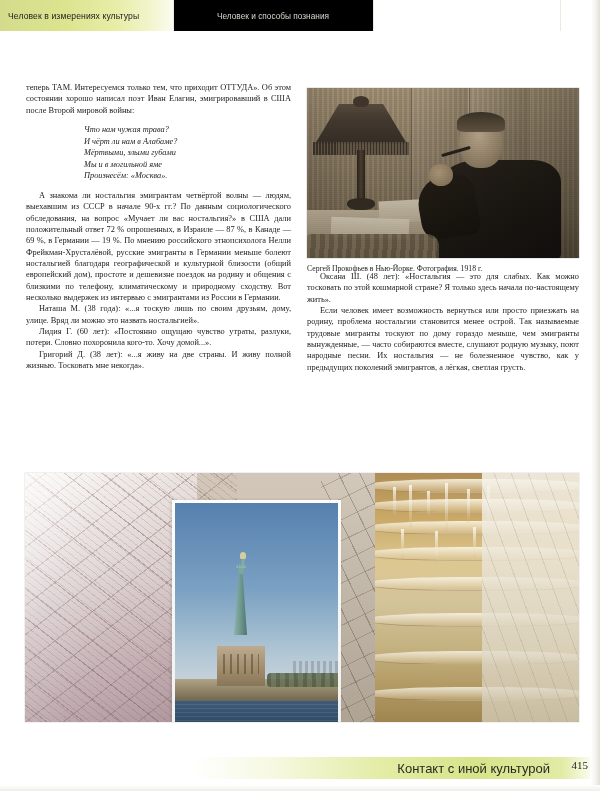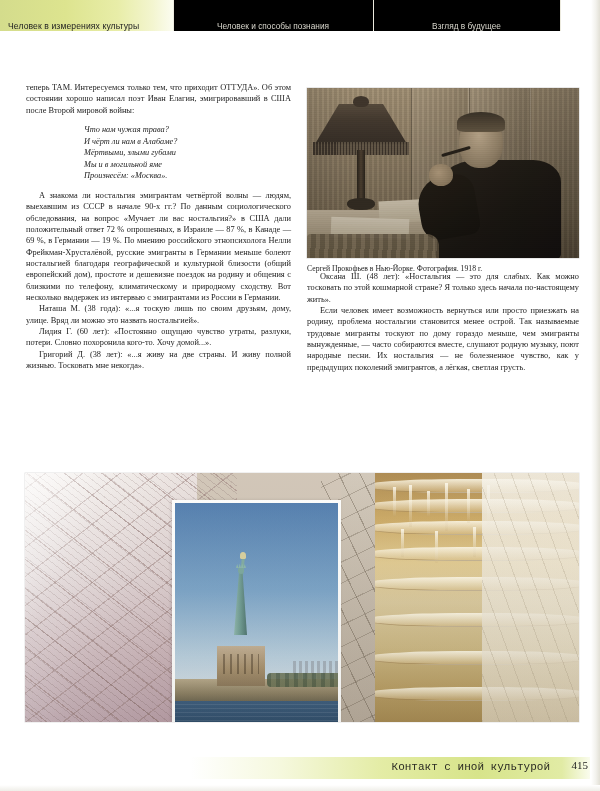--- a/index.html
+++ b/index.html
@@ -24,21 +24,21 @@
   }
   .page-edge-bottom {
     position:absolute; left:0; bottom:0; width:600px; height:6px;
     background:linear-gradient(to bottom,#ffffff 0%,#efeee8 100%);
   }
 
   
   .header { position:absolute; left:0; top:0; width:600px; height:31px; }
   .tab {
     position:absolute; top:0; height:31px;
-    display:flex; align-items:flex-end;
+    display:flex; align-items:center;
     font-family:"Liberation Sans", sans-serif;
     white-space:nowrap;
   }
   .tab-active {
     left:0; width:173px; padding-left:8px;
     background:linear-gradient(to right,#d4dc8c 0%,#dde48f 38%,#e8eda8 68%,#f3f5cf 88%,#fbfcf0 100%);
     font-size:8.6px; color:#222; letter-spacing:.1px;
   }
   .tab-dim {
     background:#000000;
@@ -354,43 +354,40 @@
     background:linear-gradient(to right,
       rgba(247,249,225,0) 0%,
       rgba(238,243,196,.55) 22%,
       rgba(226,235,160,.95) 48%,
       rgba(215,228,138,1) 72%,
       rgba(222,233,155,.9) 93%,
       rgba(240,246,205,.35) 100%);
   }
   .footer-text {
     position:absolute; right:50px; top:4px;
-    font-family:Liberation Mono, monospace;
-    font-size:11px; color:#2a2a22; white-space:nowrap;
+    font-family:Liberation Sans, sans-serif;
+    font-size:13px; color:#2a2a22; white-space:nowrap;
   }
   .footer-page {
     position:absolute; right:12px; top:2px;
     font-family:"Liberation Serif", serif;
     font-size:11px; color:#222; white-space:nowrap;
   }
 </style>
 </head>
 <body>
 
 <div class="page">
 
   <div class="header">
     <div class="tab tab-active">
       <span>Человек в измерениях культуры</span>
     </div>
     <div class="tab tab-dim tab-2">
       <span>Человек и способы познания</span>
-    </div>
-    <div class="tab tab-dim tab-3">
-      <span>Взгляд в будущее</span>
     </div>
     <div class="tab-sep sep-1"></div>
     <div class="tab-sep sep-2"></div>
     <div class="tab-sep sep-3"></div>
   </div>
 
   <div class="col col-left">
     <p class="noindent">теперь ТАМ. Интересуемся только тем, что приходит ОТТУДА». Об этом состоянии хорошо написал поэт Иван Елагин, эмигрировавший в США после Второй мировой войны:</p>
 
     <div class="poem">

